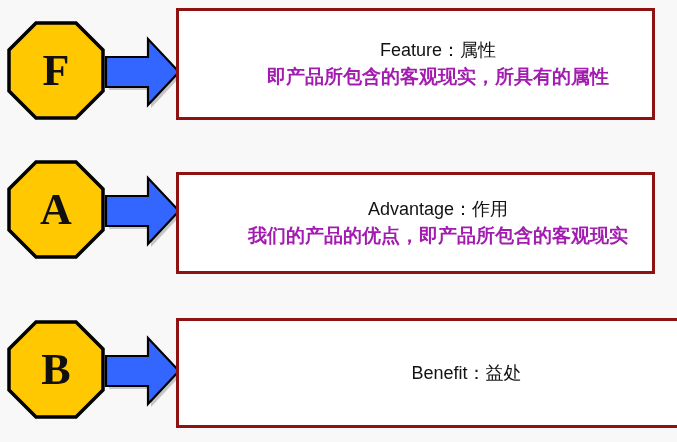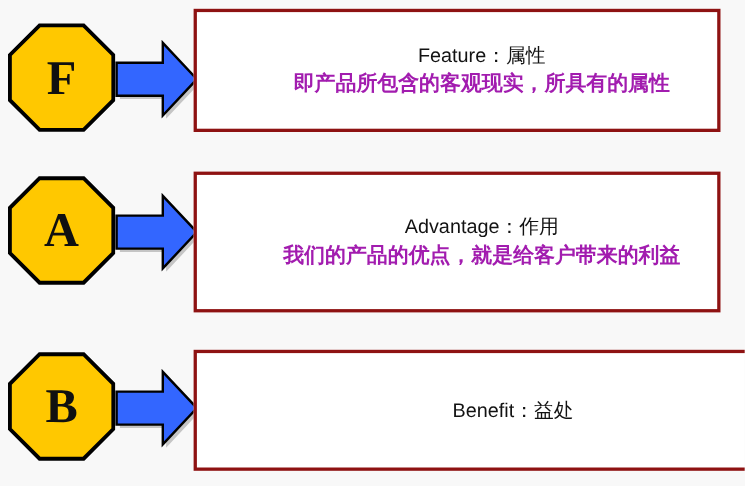--- a/index.html
+++ b/index.html
@@ -102,21 +102,21 @@
 
   #badge-feature   { left: 7px;  top: 21px;  }
   #badge-advantage { left: 7px;  top: 8px;   }
   #badge-benefit   { left: 7px;  top: 10px;  }
 
   #arrow-feature   { left: 103px; top: 34px; }
   #arrow-advantage { left: 103px; top: 21px; }
   #arrow-benefit   { left: 103px; top: 23px; }
 
   #box-feature   { left: 176px; top: 8px;  width: 479px; height: 112px; }
-  #box-advantage { left: 176px; top: 4px;  width: 479px; height: 128px; }
+  #box-advantage { left: 176px; top: 20px;  width: 479px; height: 102px; }
   #box-benefit   { left: 176px; top: 8px;  width: 536px; height: 110px; }
 </style>
 </head>
 <body>
 
 <div class="diagram">
 
   <div class="row" id="row-feature">
 
     <div class="badge" id="badge-feature">
@@ -151,21 +151,21 @@
 
     <div class="arrow" id="arrow-advantage">
       <svg width="78" height="74" viewBox="0 0 78 74">
         <polygon points="3,23 45,23 45,5 76,38 45,71 45,53 3,53" fill="#9a9a9a" opacity="0.55" transform="translate(3,3)"></polygon>
         <polygon points="3,23 45,23 45,5 76,38 45,71 45,53 3,53" fill="#3366ff" stroke="#000000" stroke-width="2.2" stroke-linejoin="miter"></polygon>
       </svg>
     </div>
 
     <div class="textbox" id="box-advantage">
       <div class="line-title">Advantage：作用</div>
-      <div class="line-desc">我们的产品的优点，就是给客户带来的利益</div>
+      <div class="line-desc">我们的产品的优点，即产品所包含的客观现实</div>
     </div>
 
   </div>
 
   <div class="row" id="row-benefit">
 
     <div class="badge" id="badge-benefit">
       <svg width="98" height="99" viewBox="0 0 98 99">
         <polygon points="29,2 69,2 96,29 96,70 69,97 29,97 2,70 2,29" fill="#ffc800" stroke="#000000" stroke-width="3.5" stroke-linejoin="miter"></polygon>
       </svg>

